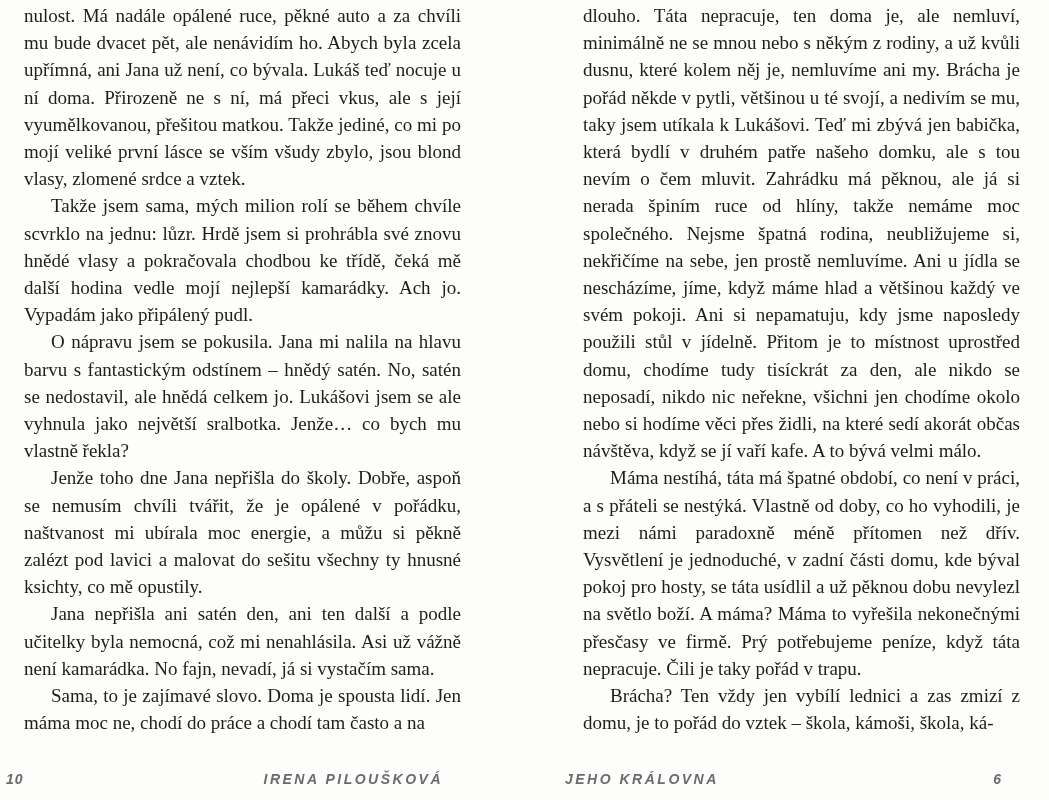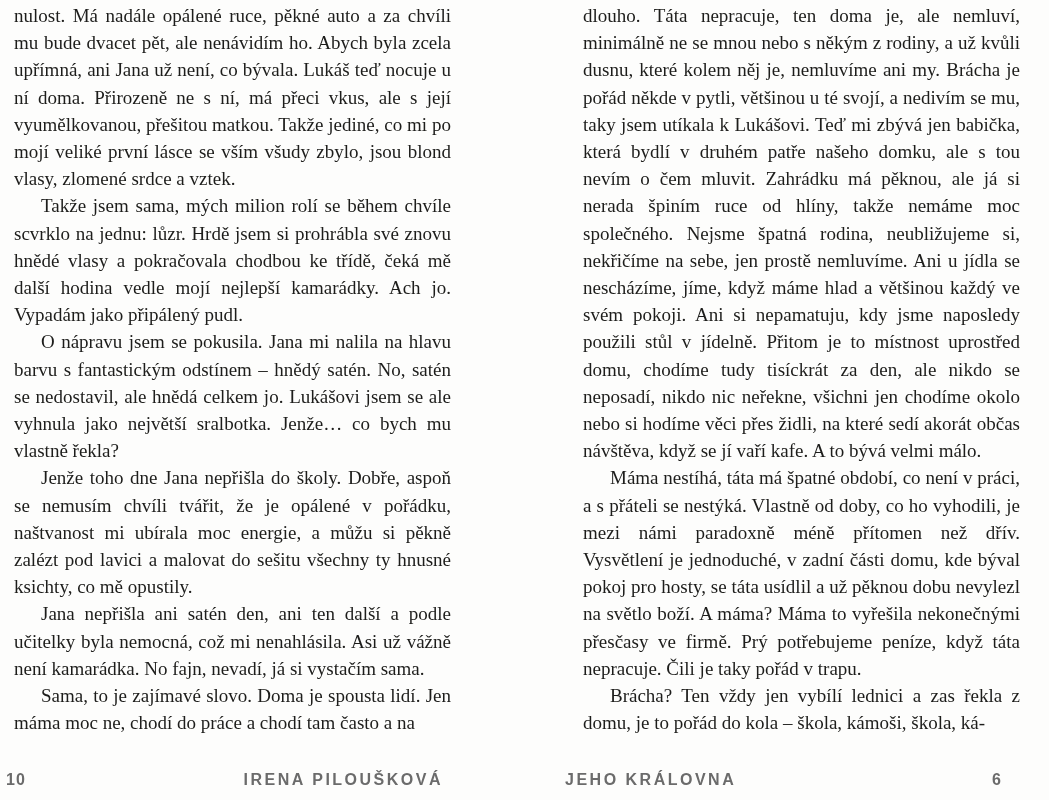--- a/index.html
+++ b/index.html
@@ -20,40 +20,41 @@
   .page-body {
     position: absolute;
     top: 2px;
     width: 437px;
     font-size: 19px;
     line-height: 27.2px;
     text-align: justify;
     hyphens: auto;
     -webkit-hyphens: auto;
   }
-  .page-body.left  { left: 14px; }
+  .page-body.left  { left: 24px; }
   .page-body.right { left: 583px; }
   .page-body p {
     margin: 0;
     padding: 0;
     text-indent: 27px;
   }
   .page-body p.continuation {
     text-indent: 0;
   }
   .page-footer {
     position: absolute;
     top: 771px;
     width: 437px;
     display: flex;
     justify-content: space-between;
     align-items: baseline;
     font-family: "Liberation Sans", "DejaVu Sans", sans-serif;
+    font-style: italic;
     font-weight: 700;
-    font-size: 16px;
+    font-size: 14px;
     letter-spacing: 2.5px;
     color: #6b6b6b;
     white-space: nowrap;
   }
   .page-footer.left  { left: 6px; }
   .page-footer.right { left: 565px; }
   .page-number { letter-spacing: 1px; }
 </style>
 </head>
 <body>
@@ -65,21 +66,21 @@
     <p>Takže jsem sama, mých milion rolí se během chvíle scvrklo na jednu: lůzr. Hrdě jsem si prohrábla své znovu hnědé vlasy a pokračovala chodbou ke třídě, čeká mě další hodina vedle mojí nejlepší kamarádky. Ach jo. Vypadám jako připálený pudl.</p>
     <p>O nápravu jsem se pokusila. Jana mi nalila na hlavu barvu s fantastickým odstínem – hnědý satén. No, satén se nedostavil, ale hnědá celkem jo. Lukášovi jsem se ale vyhnula jako největší sralbotka. Jenže… co bych mu vlastně řekla?</p>
     <p>Jenže toho dne Jana nepřišla do školy. Dobře, aspoň se nemusím chvíli tvářit, že je opálené v pořádku, naštvanost mi ubírala moc energie, a můžu si pěkně zalézt pod lavici a malovat do sešitu všechny ty hnusné ksichty, co mě opustily.</p>
     <p>Jana nepřišla ani satén den, ani ten další a podle učitelky byla nemocná, což mi nenahlásila. Asi už vážně není kamarádka. No fajn, nevadí, já si vystačím sama.</p>
     <p>Sama, to je zajímavé slovo. Doma je spousta lidí. Jen máma moc ne, chodí do práce a chodí tam často a na</p>
   </div>
 
   <div class="page-body right">
     <p class="continuation">dlouho. Táta nepracuje, ten doma je, ale nemluví, minimálně ne se mnou nebo s někým z rodiny, a už kvůli dusnu, které kolem něj je, nemluvíme ani my. Brácha je pořád někde v pytli, většinou u té svojí, a nedivím se mu, taky jsem utíkala k Lukášovi. Teď mi zbývá jen babička, která bydlí v druhém patře našeho domku, ale s tou nevím o čem mluvit. Zahrádku má pěknou, ale já si nerada špiním ruce od hlíny, takže nemáme moc společného. Nejsme špatná rodina, neubližujeme si, nekřičíme na sebe, jen prostě nemluvíme. Ani u jídla se nescházíme, jíme, když máme hlad a většinou každý ve svém pokoji. Ani si nepamatuju, kdy jsme naposledy použili stůl v jídelně. Přitom je to místnost uprostřed domu, chodíme tudy tisíckrát za den, ale nikdo se neposadí, nikdo nic neřekne, všichni jen chodíme okolo nebo si hodíme věci přes židli, na které sedí akorát občas návštěva, když se jí vaří kafe. A to bývá velmi málo.</p>
     <p>Máma nestíhá, táta má špatné období, co není v práci, a s přáteli se nestýká. Vlastně od doby, co ho vyhodili, je mezi námi paradoxně méně přítomen než dřív. Vysvětlení je jednoduché, v zadní části domu, kde býval pokoj pro hosty, se táta usídlil a už pěknou dobu nevylezl na světlo boží. A máma? Máma to vyřešila nekonečnými přesčasy ve firmě. Prý potřebujeme peníze, když táta nepracuje. Čili je taky pořád v trapu.</p>
-    <p>Brácha? Ten vždy jen vybílí lednici a zas řekla z domu, je to pořád do kola – škola, kámoši, škola, ká-</p>
+    <p>Brácha? Ten vždy jen vybílí lednici a zas zmizí z domu, je to pořád do vztek – škola, kámoši, škola, ká-</p>
   </div>
 
   <div class="page-footer left">
     <span class="page-number">10</span>
     <span>IRENA PILOUŠKOVÁ</span>
   </div>
 
   <div class="page-footer right">
     <span>JEHO KRÁLOVNA</span>
     <span class="page-number">6</span>

